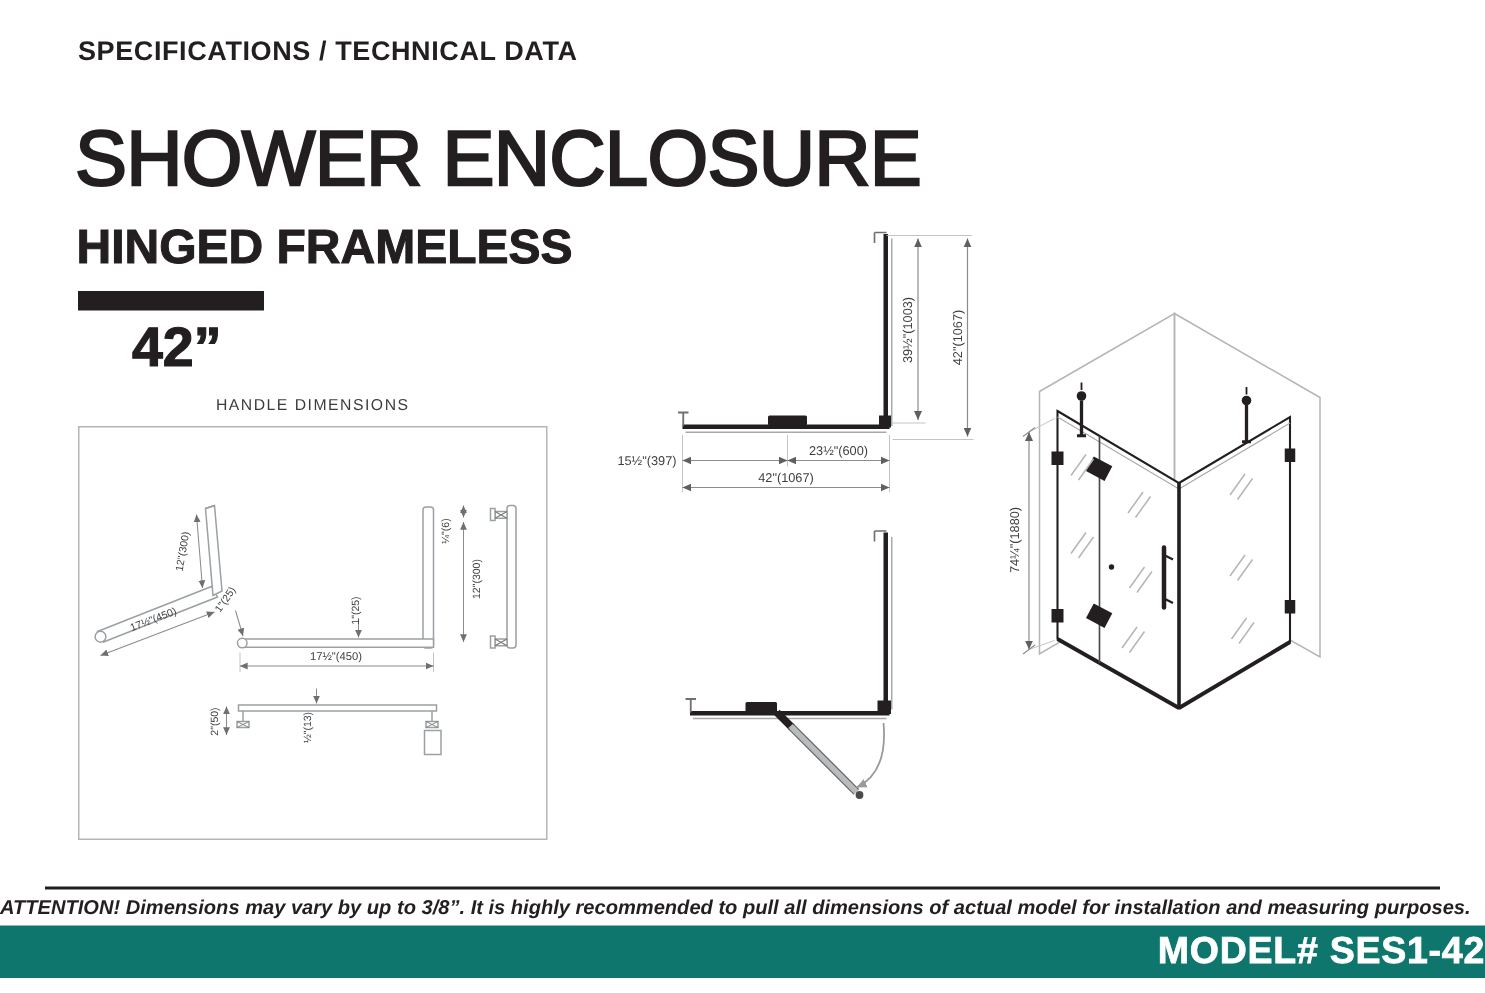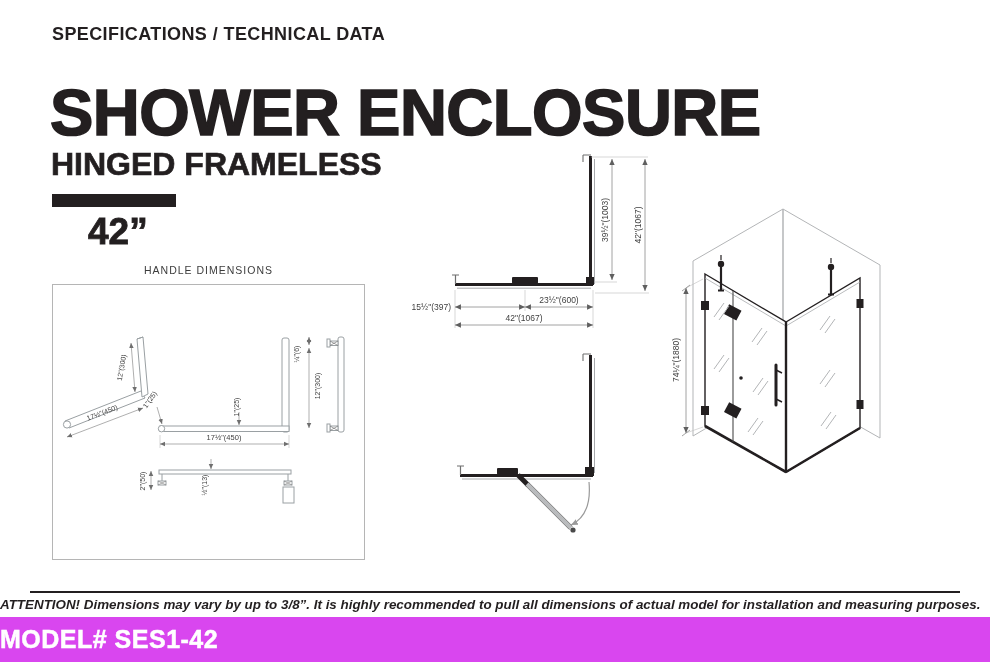--- a/index.html
+++ b/index.html
@@ -1,34 +1,34 @@
 <!DOCTYPE html>
 <html><head>
 <meta charset="utf-8">
 <style>
   html,body{margin:0;padding:0;background:#ffffff;}
   .page{position:relative;width:990px;height:662px;background:#fff;overflow:hidden;
         font-family:"Liberation Sans","DejaVu Sans",sans-serif;color:#231f20;}
   .abs{position:absolute;}
   .eyebrow{left:52px;top:24px;font-size:18px;font-weight:700;letter-spacing:.4px;}
-  .title{left:50px;top:82px;font-size:65px;font-weight:700;letter-spacing:-.5px;line-height:.95;
+  .title{left:50px;top:82px;font-size:52px;font-weight:400;letter-spacing:-.5px;line-height:.95;
          -webkit-text-stroke:1.6px #231f20;}
   .subtitle{left:51px;top:146px;font-size:32px;font-weight:700;-webkit-text-stroke:.7px #231f20;}
   .black-bar{left:52px;top:194px;width:124px;height:13px;background:#231f20;}
   .size-label{left:51px;top:211px;font-size:37px;font-weight:700;margin-left:37px;-webkit-text-stroke:.8px #231f20;}
   .hd-title{left:52px;top:264px;width:313px;text-align:center;font-size:10.5px;
             letter-spacing:1px;color:#3c3c3c;}
   .hd-box{left:52px;top:284px;width:313px;height:276px;border:1px solid #b5b5b5;box-sizing:border-box;}
   .plan-svg{left:405px;top:145px;}
   .iso-svg{left:668px;top:193px;}
   .divider{left:30px;top:591px;width:930px;border-top:2px solid #231f20;height:0;}
   .attention{left:0;top:597px;width:990px;text-align:left;font-style:italic;
              font-size:13.4px;font-weight:600;color:#231f20;}
-  .footer{left:0;top:617px;width:990px;height:45px;background:#d946ef;display:flex;
-          align-items:center;justify-content:flex-start;}
+  .footer{left:0;top:617px;width:990px;height:35px;background:#0f766e;display:flex;
+          align-items:center;justify-content:flex-end;}
   .footer .model{color:#fff;font-size:25px;font-weight:700;letter-spacing:.5px;
                  -webkit-text-stroke:.5px #fff;}
   svg text{font-family:"Liberation Sans","DejaVu Sans",sans-serif;fill:#3f3f3f;}
 </style>
 </head>
 <body>
 
 <div class="page">
 
   <div class="abs eyebrow">SPECIFICATIONS / TECHNICAL DATA</div>

